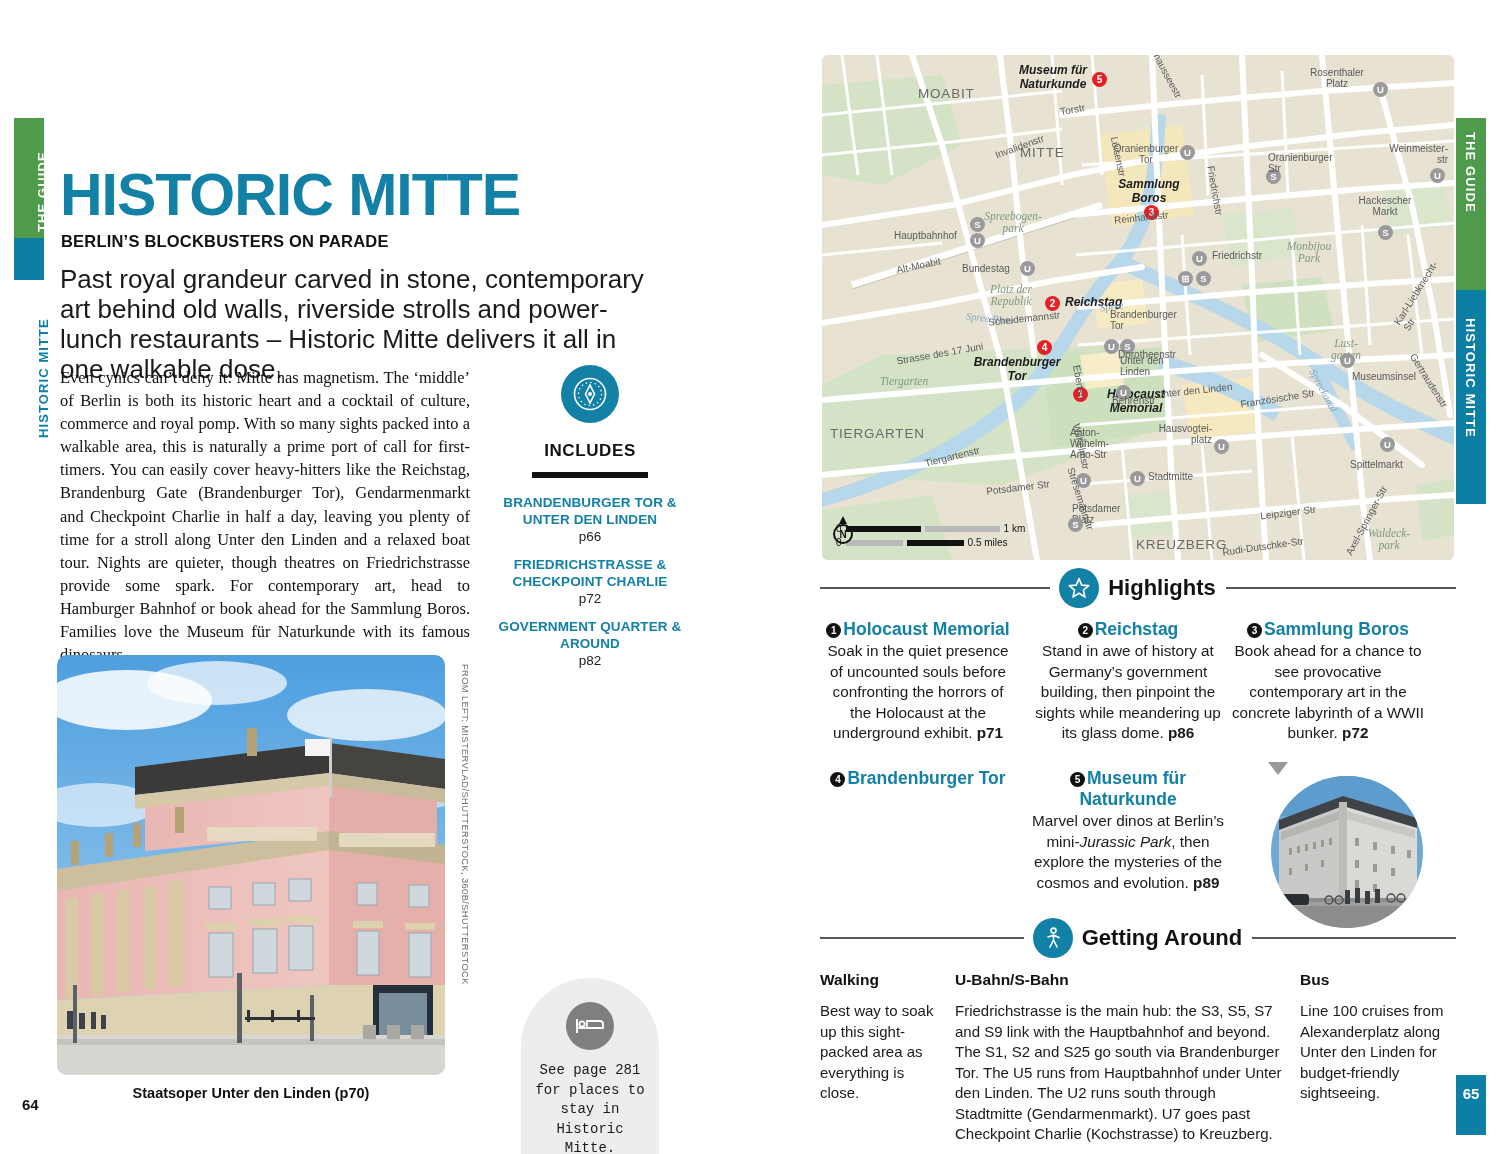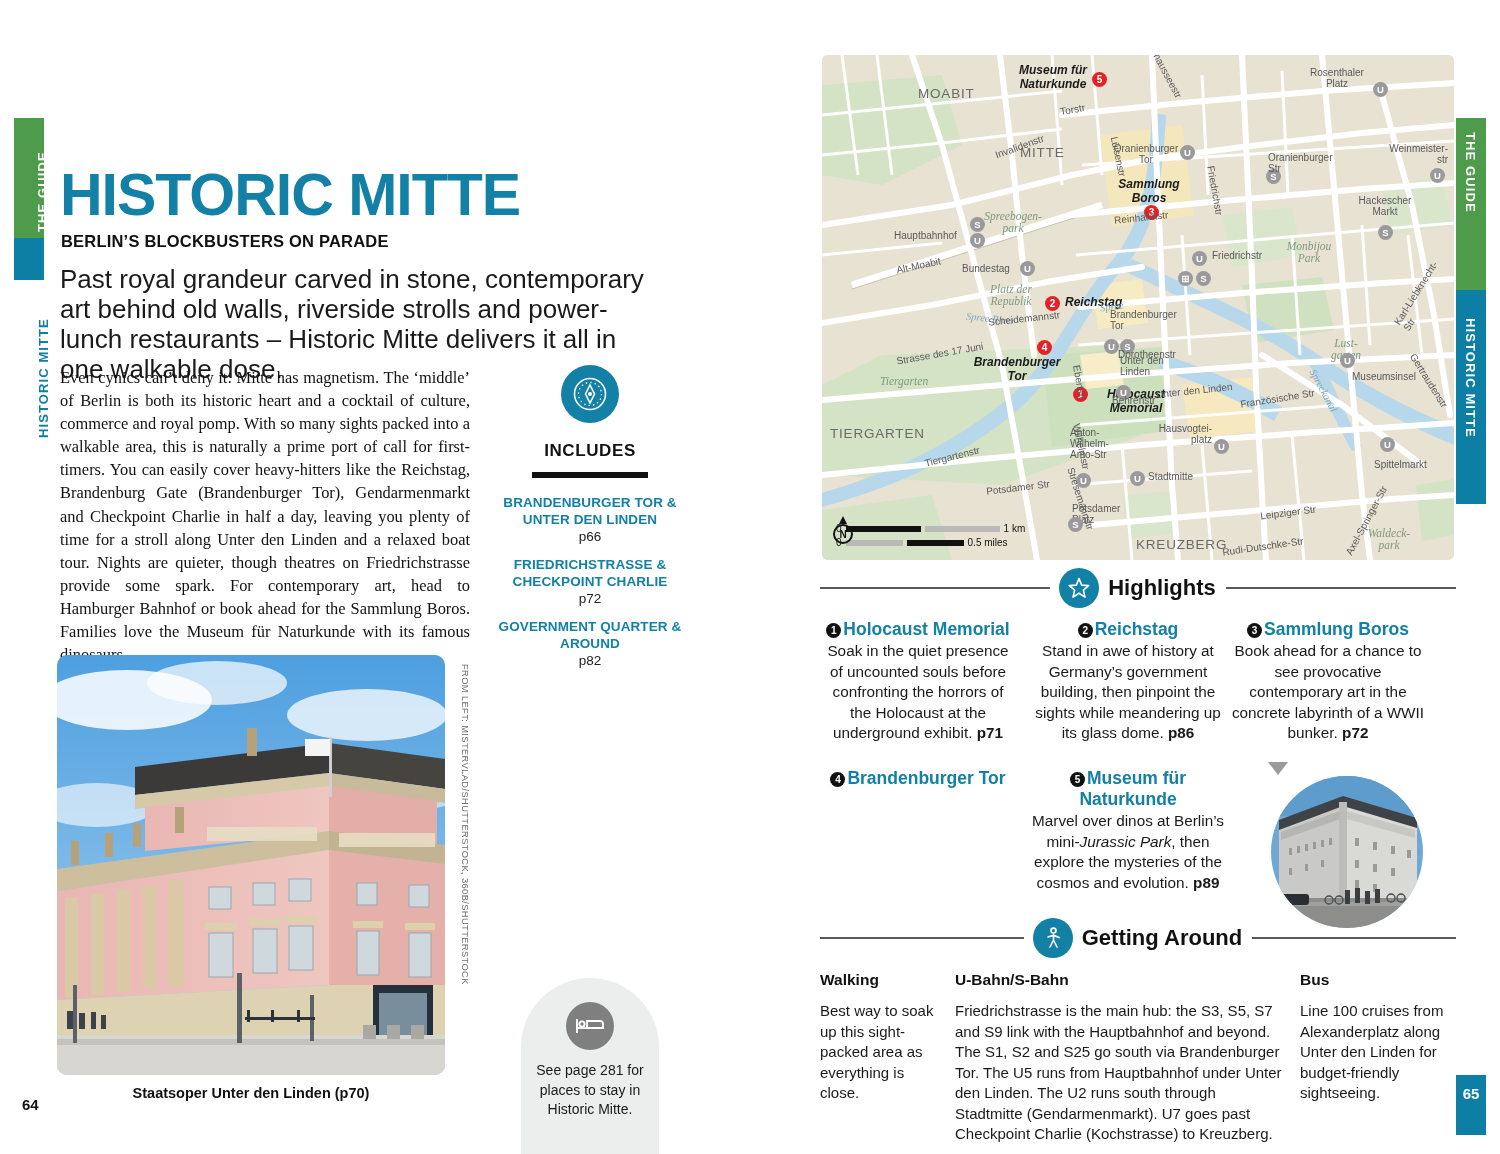--- a/index.html
+++ b/index.html
@@ -110,21 +110,21 @@
     position:absolute; left:11px; top:0;
   }
   .photo-caption {
     position:absolute; left:57px; top:1085px; width:388px; text-align:center;
     font-size:14.5px; font-weight:bold; color:#111;
   }
 
   
   .stay {
     position:absolute; left:521px; top:978px; width:138px; height:176px;
-    background:#eceded; border-radius:69px 69px 0 0; text-align:center;
+    background:#eceded; border-radius:69px 69px 0 0; text-align:center;font-family:Liberation Mono, monospace;
   }
   .stay-circle {
     width:48px; height:48px; border-radius:50%; background:#7f7f7f;
     margin:24px auto 0; position:relative;
   }
   .stay-circle svg { position:absolute; left:10px; top:14px; }
   .stay-text {
     margin-top:11px; font-size:14px; line-height:19.5px; color:#1a1a1a; padding:0 10px;
   }
 
@@ -522,21 +522,21 @@
     <span class="map-label m-street" style="left:318px; top:368px; text-align:right; width:72px;">Hausvogtei-<br>platz</span>
     <span class="ubahn" style="left:392px; top:384px;">U</span>
 
     <span class="map-label m-street" style="left:250px; top:448px;">Potsdamer<br>Platz</span>
     <span class="sbahn" style="left:246px; top:462px;">S</span>
 
     <span class="ubahn" style="left:254px; top:418px;">U</span>
     <span class="map-label m-street" style="left:248px; top:372px; width:66px;">Anton-<br>Wilhelm-<br>Amo-Str</span>
 
     <span class="ubahn" style="left:558px; top:382px;">U</span>
-    <span class="map-label m-street" style="left:552px; top:404px;text-align:right;">Spittelmarkt</span>
+    <span class="map-label m-street" style="left:528px; top:404px;text-align:right;">Spittelmarkt</span>
 
     <span class="ubahn" style="left:282px; top:284px;">U</span>
     <span class="sbahn" style="left:298px; top:284px;">S</span>
     <span class="map-label m-street" style="left:288px; top:254px; width:70px;">Brandenburger<br>Tor</span>
 
     <span class="map-label m-street" style="left:172px; top:86px; transform:rotate(-20deg);">Invalidenstr</span>
     <span class="map-label m-street" style="left:74px; top:205px; transform:rotate(-12deg);">Alt-Moabit</span>
     <span class="map-label m-street" style="left:316px; top:12px; transform:rotate(62deg);">Chausseestr</span>
     <span class="map-label m-street" style="left:238px; top:49px; transform:rotate(-10deg);">Torstr</span>
     <span class="map-label m-street" style="left:276px; top:96px; transform:rotate(78deg);">Lüisenstr</span>

